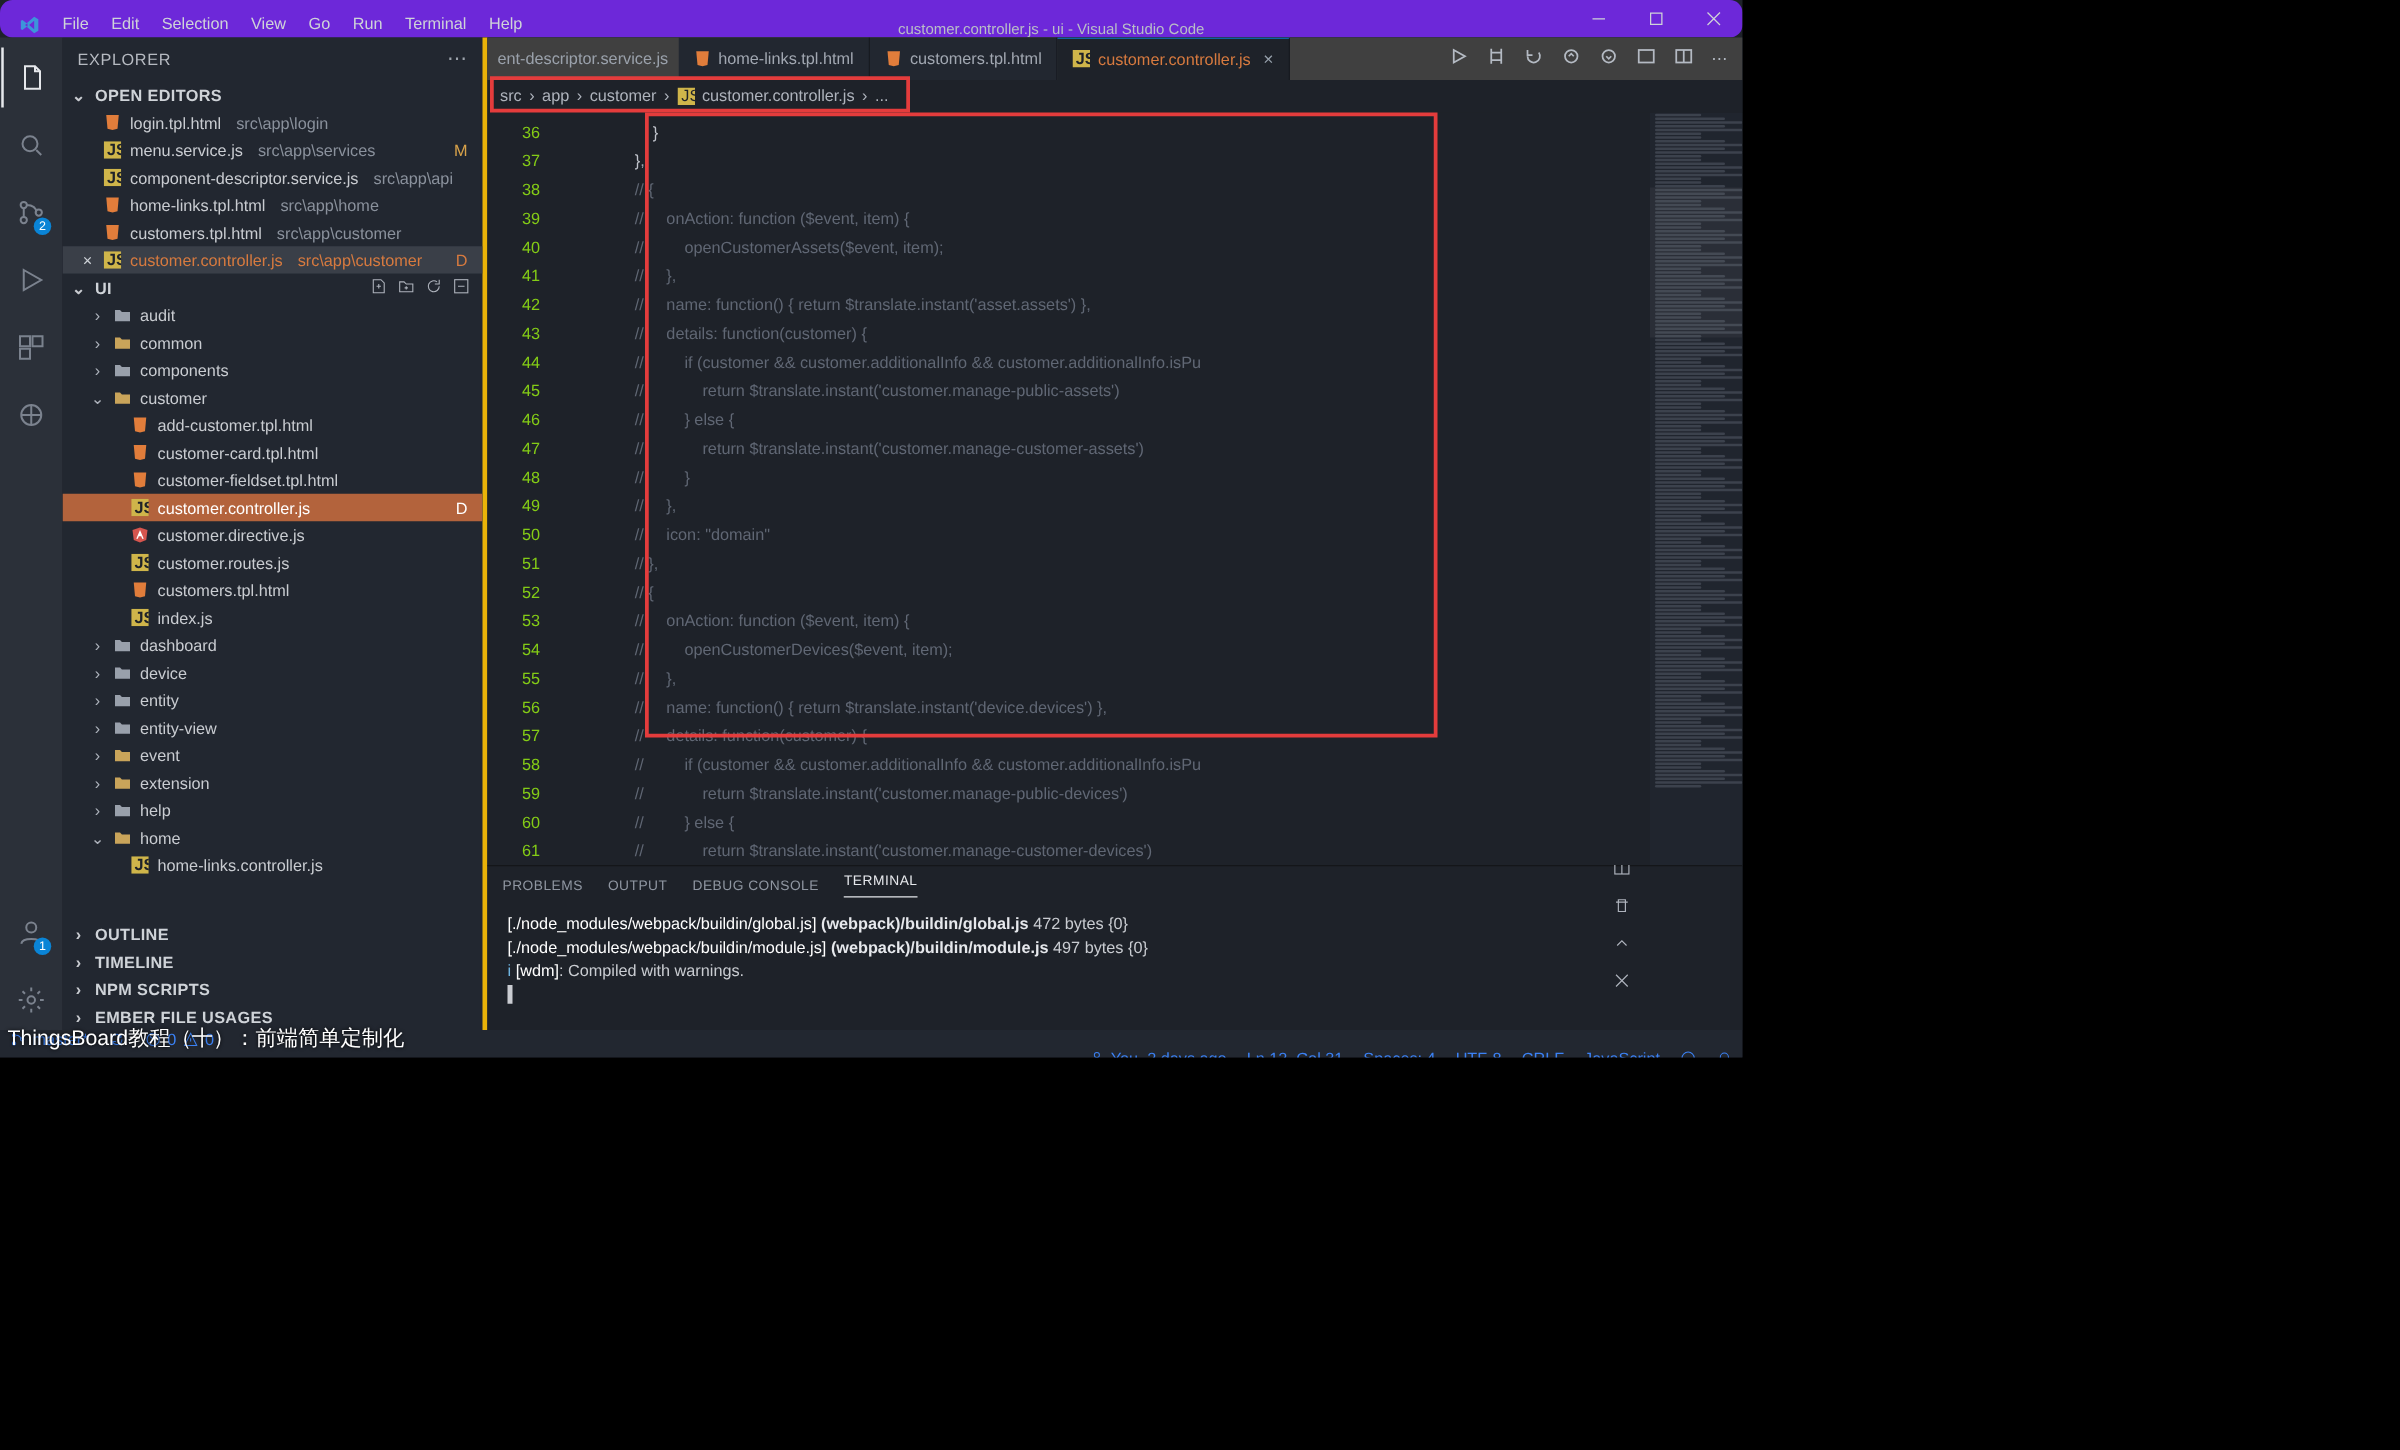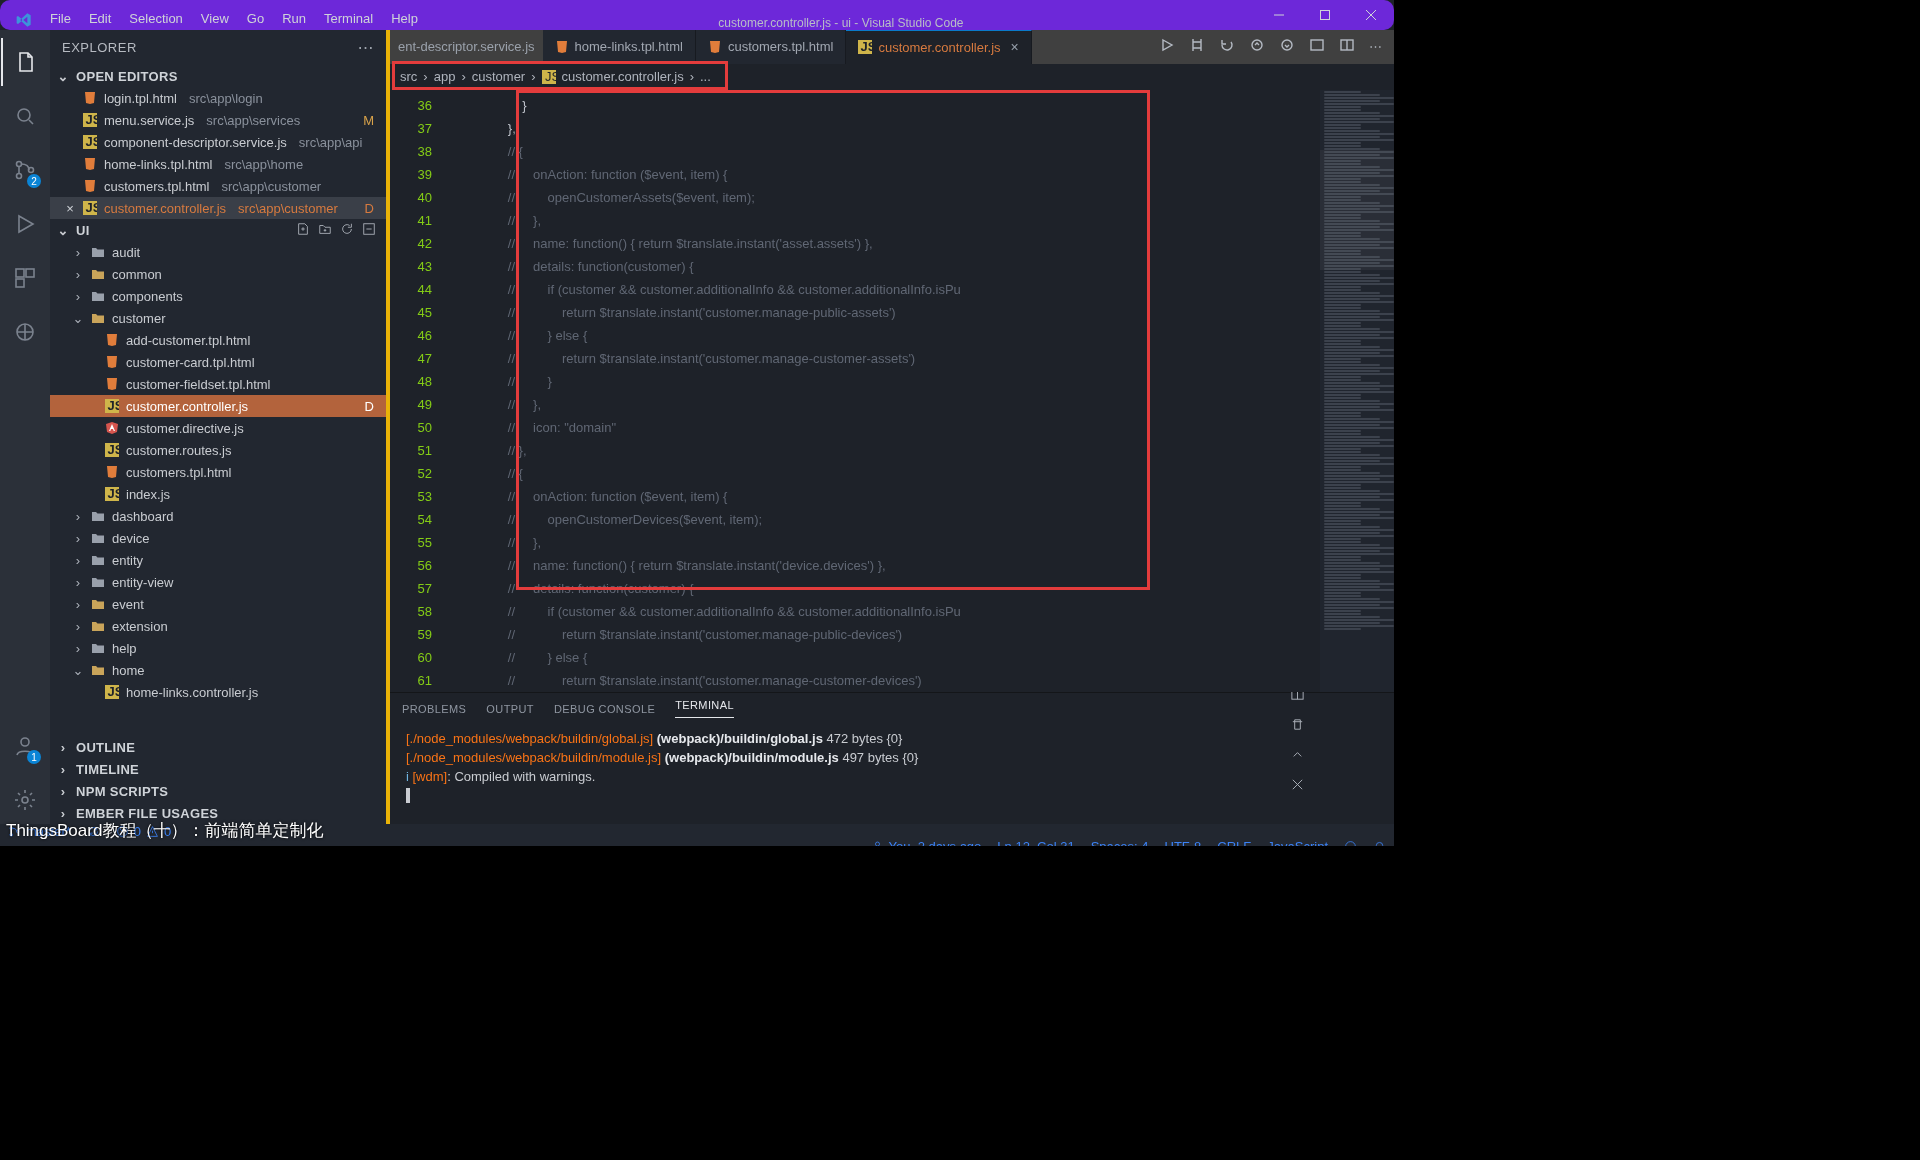--- a/index.html
+++ b/index.html
@@ -95,21 +95,21 @@
 
   
   .panel{height:140px;border-top:1px solid #141619;background:#1e2229;display:flex;flex-direction:column;}
   .panel .ptabs{height:32px;display:flex;align-items:center;padding:0 12px;gap:20px;color:#8f96a1;}
   .panel .ptabs .pt{font-size:11px;letter-spacing:.4px;cursor:default;}
   .panel .ptabs .pt.active{color:#e5e7eb;border-bottom:1px solid #e5e7eb;padding-bottom:6px;}
   .panel .ptabs .right{margin-left:auto;display:flex;align-items:center;gap:12px;flex-direction:column;}
   .panel .ptabs select{background:#2a2f39;color:#c9ccd1;border:1px solid #3b414c;font-size:12px;padding:2px 6px;width:170px;}
   .panel .ptabs .picon svg{width:15px;height:15px;color:#aeb3bc;}
   .panel .pout{flex:1;padding:4px 16px;font-family:Consolas,monospace;font-size:13px;line-height:19px;color:#c9ccd1;overflow:hidden;}
-  .panel .pout .dim{color:#f97316;}
+  .panel .pout .dim{color:#ffffff;}
   .panel .pout .b{color:#e6e8ec;font-weight:600;}
   .panel .pout .br{color:#c9ccd1;}
 
   
   .status{position:absolute;left:0;right:0;bottom:0;height:22px;background:#222730;color:#3b82f6;display:flex;font-size:12px;flex-direction:column;}
   .status .sitem{display:flex;align-items:center;gap:5px;padding:0 8px;height:100%;}
   .status .left{display:flex;align-items:center;height:100%;}
   .status .right{margin-left:auto;display:flex;align-items:center;height:100%;}
   .status svg{width:13px;height:13px;}
 

